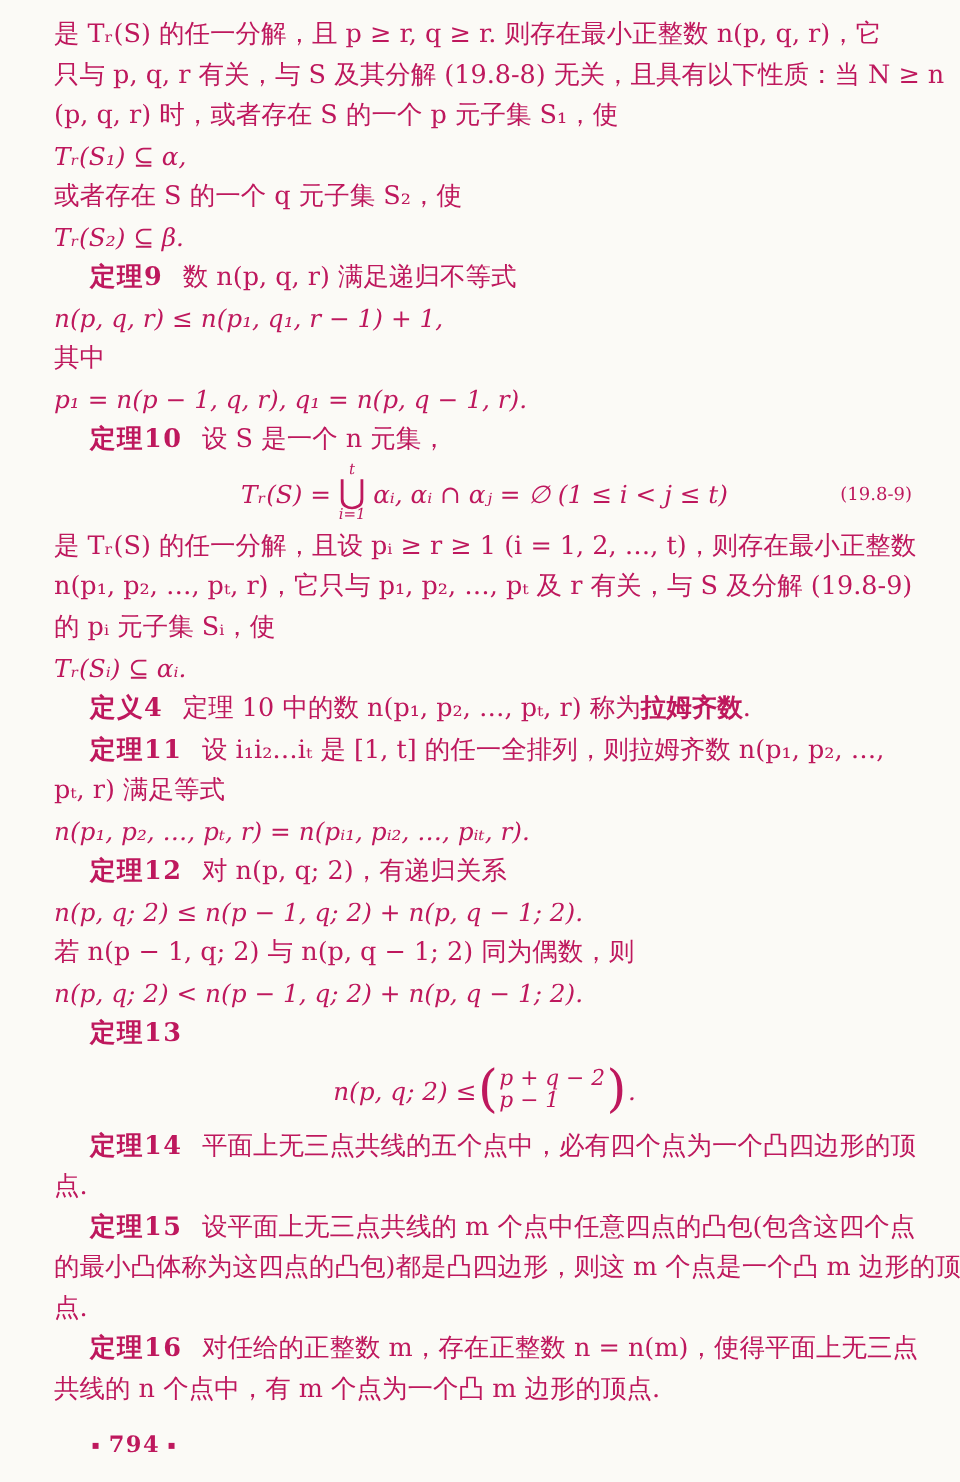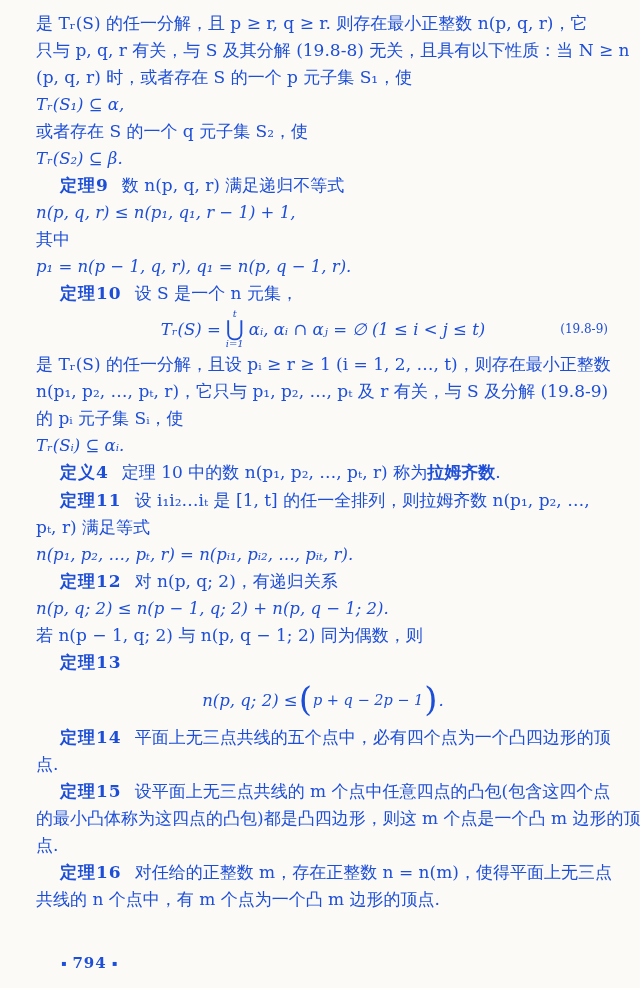--- a/index.html
+++ b/index.html
@@ -3,21 +3,21 @@
 <meta charset="utf-8">
 <title>scanned-book-page</title>
 <style>
   html, body { margin: 0; padding: 0; background: #e9e7e2; }
   .page {
     position: relative;
     width: 640px;
     height: 988px;
     margin: 0 auto;
     background: #fbfaf6;
-    color: #1d4ed8;
+    color: #be185d;
     font-family: "DejaVu Serif", "Liberation Serif", serif;
     font-size: 17px;
     box-sizing: border-box;
     padding: 10px 30px 0 36px;
     overflow: hidden;
   }
   .line { margin: 0; line-height: 27px; white-space: nowrap; }
   .indent { text-indent: 24px; }
   .thm { font-weight: bold; margin-right: 13px; letter-spacing: 1px; }
   .bold-term { font-weight: bold; font-family: Liberation Mono, monospace; }
@@ -38,21 +38,21 @@
     position: absolute; right: 2px; top: 50%; transform: translateY(-50%);
     font-style: normal; font-size: 12px;
   }
   .binom-row {
     margin: 0; height: 48px;
     display: flex; align-items: center; justify-content: center;
     font-style: italic; font-size: 16.5px; white-space: nowrap;
   }
   .bigparen { font-size: 34px; font-style: normal; line-height: 0.8;
     font-weight: 400; margin: 0 1px; }
-  .stack { display: inline-flex; flex-direction: row; align-items: flex-start;
+  .stack { display: inline-flex; flex-direction: column; align-items: flex-start;
     font-size: 14.5px; line-height: 15px; }
   .footer {
     position: absolute; left: 56px; bottom: 16px;
     font-weight: bold; font-size: 15px; letter-spacing: 1px;
     font-style: normal;
   }
   .footer .sq { font-size: 8px; vertical-align: 2px; margin: 0 5px; }
 </style>
 </head>
 <body>
@@ -91,20 +91,21 @@
 
   <p class="line indent"><b class="thm">定义4</b><span>定理 10 中的数 n(p₁, p₂, …, pₜ, r) 称为</span><span class="bold-term">拉姆齐数</span><span>.</span></p>
 
   <p class="line indent"><b class="thm">定理11</b><span>设 i₁i₂…iₜ 是 [1, t] 的任一全排列，则拉姆齐数 n(p₁, p₂, …,</span></p>
   <p class="line">pₜ, r) 满足等式</p>
   <p class="formula">n(p₁, p₂, …, pₜ, r) = n(pᵢ₁, pᵢ₂, …, pᵢₜ, r).</p>
 
   <p class="line indent"><b class="thm">定理12</b><span>对 n(p, q; 2)，有递归关系</span></p>
   <p class="formula">n(p, q; 2) ≤ n(p − 1, q; 2) + n(p, q − 1; 2).</p>
   <p class="line">若 n(p − 1, q; 2) 与 n(p, q − 1; 2) 同为偶数，则</p>
+  <p class="formula">n(p, q; 2) &lt; n(p − 1, q; 2) + n(p, q − 1; 2).</p>
 
   <p class="line indent"><b class="thm">定理13</b><span></span></p>
 
   <p class="binom-row">
     <span>n(p, q; 2) ≤ </span>
     <span class="bigparen">(</span>
     <span class="stack">
       <span>p + q − 2</span>
       <span>p − 1</span>
     </span>

